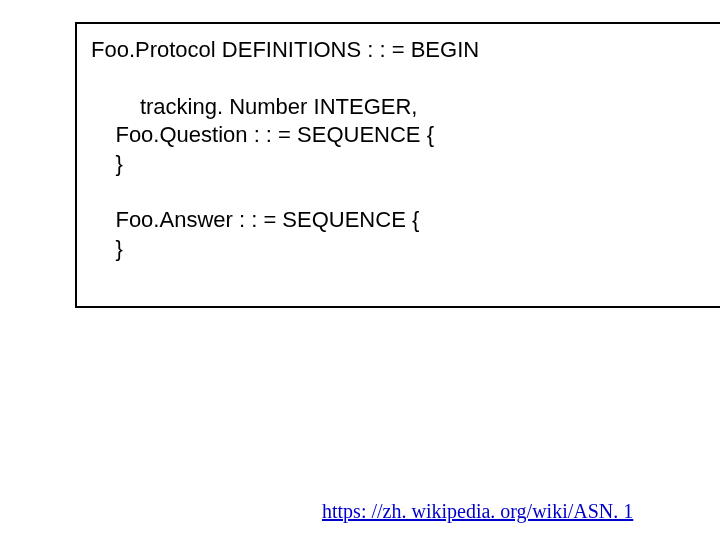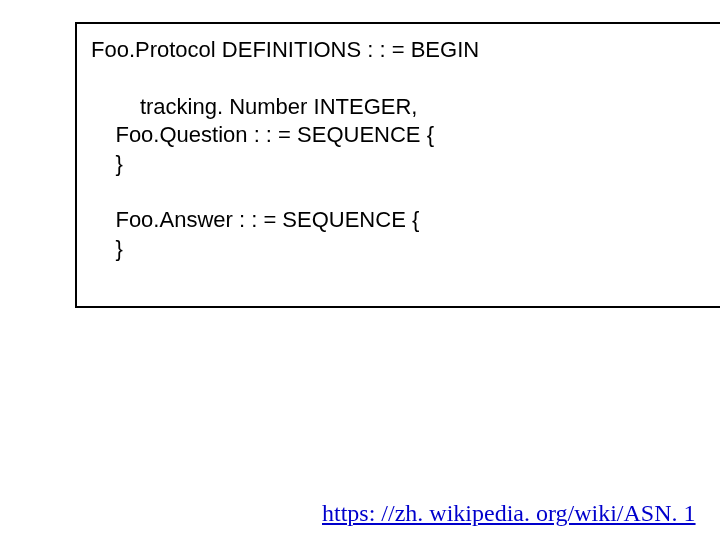--- a/index.html
+++ b/index.html
@@ -21,21 +21,21 @@
     line-height: 1.3;
     color: #000;
   }
   .row { white-space: pre; }
   .blank { height: 28px; }
   .link {
     position: absolute;
     left: 322px;
     top: 500px;
     font-family: "Times New Roman", Times, serif;
-    font-size: 24px;
+    font-size: 20px;
     color: #0000cc;
     text-decoration: underline;
   }
 </style>
 </head>
 <body>
 
 <div class="code-box">
   <div class="row">Foo.Protocol DEFINITIONS : : = BEGIN</div>
   <div class="blank"></div>

